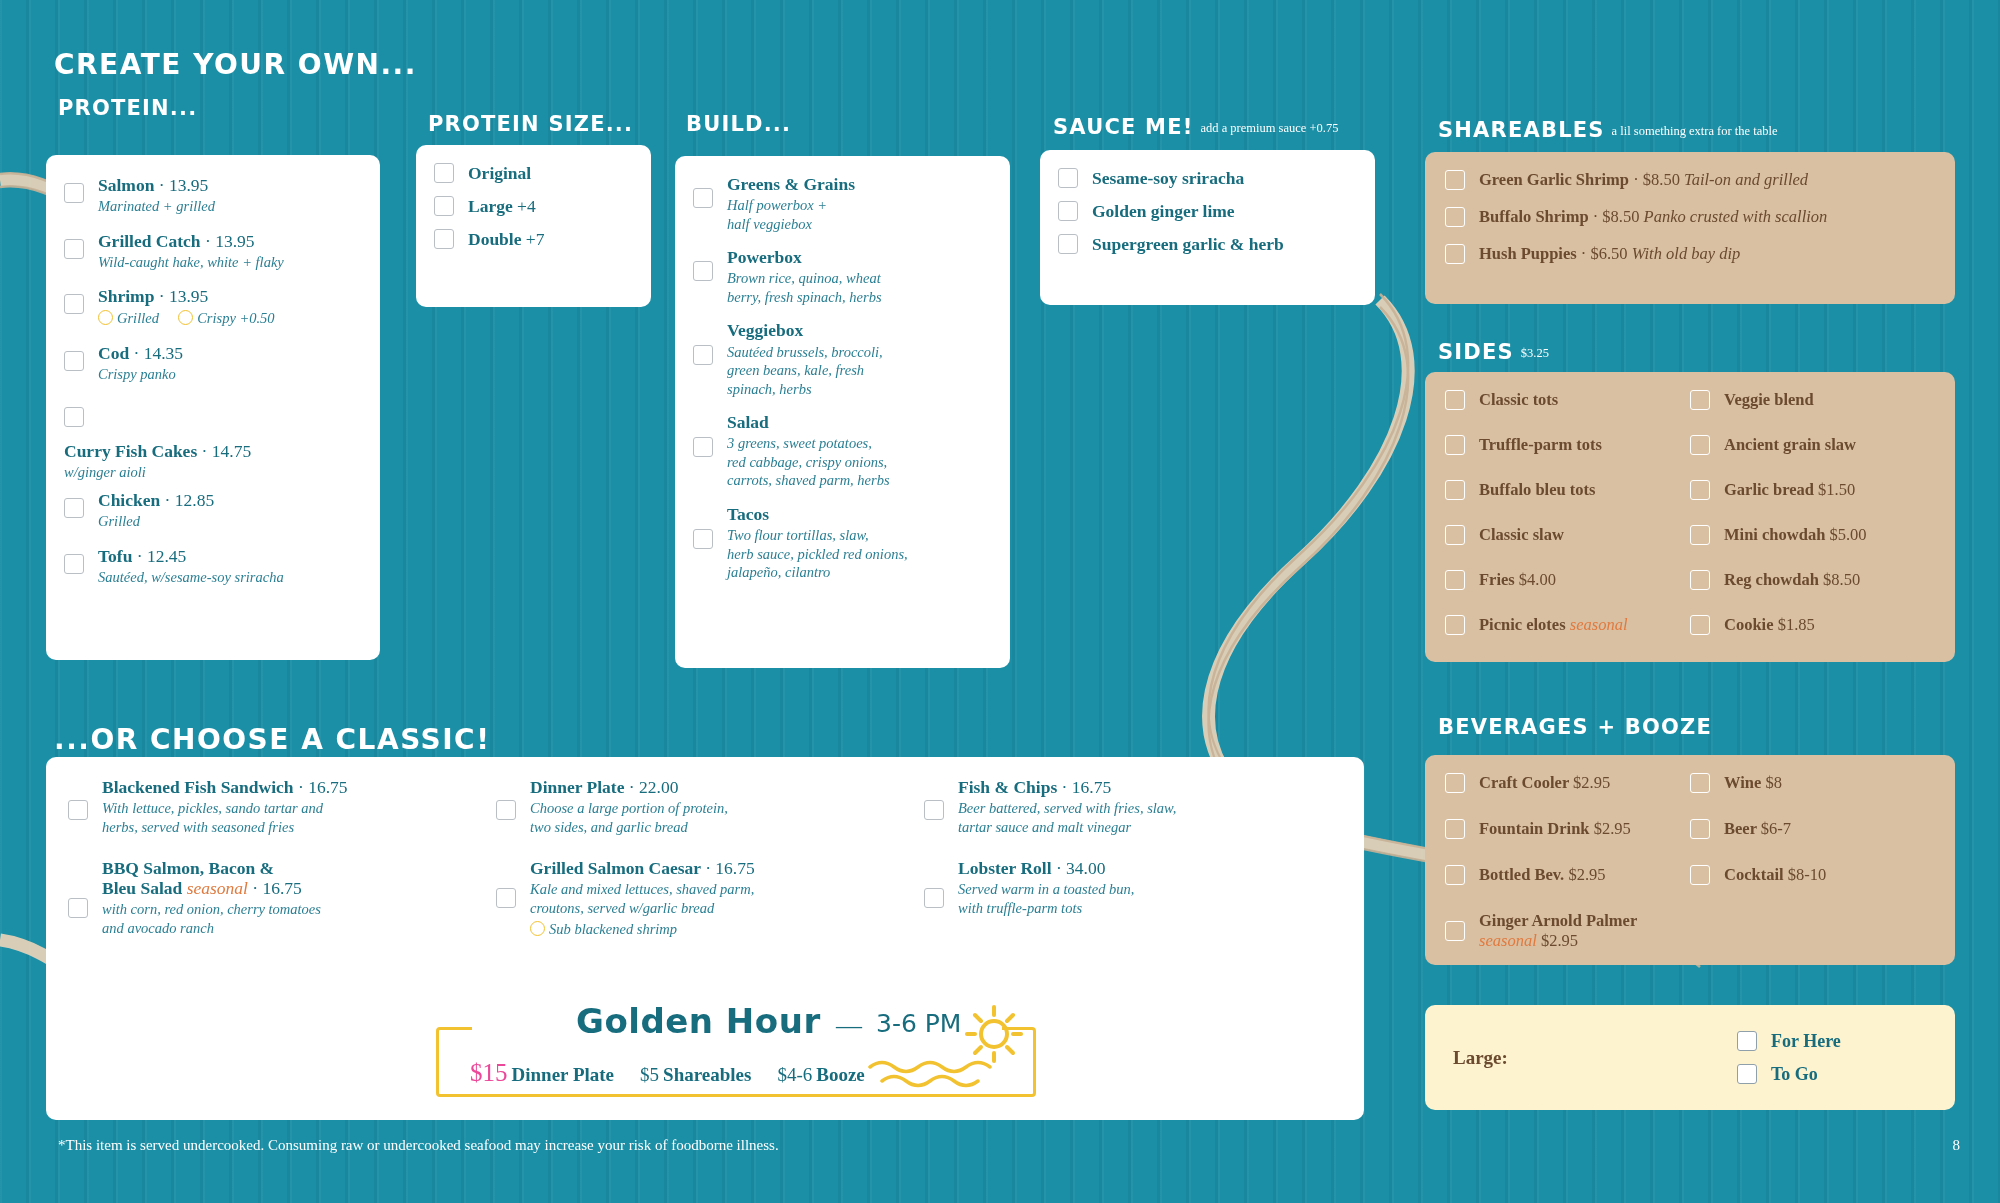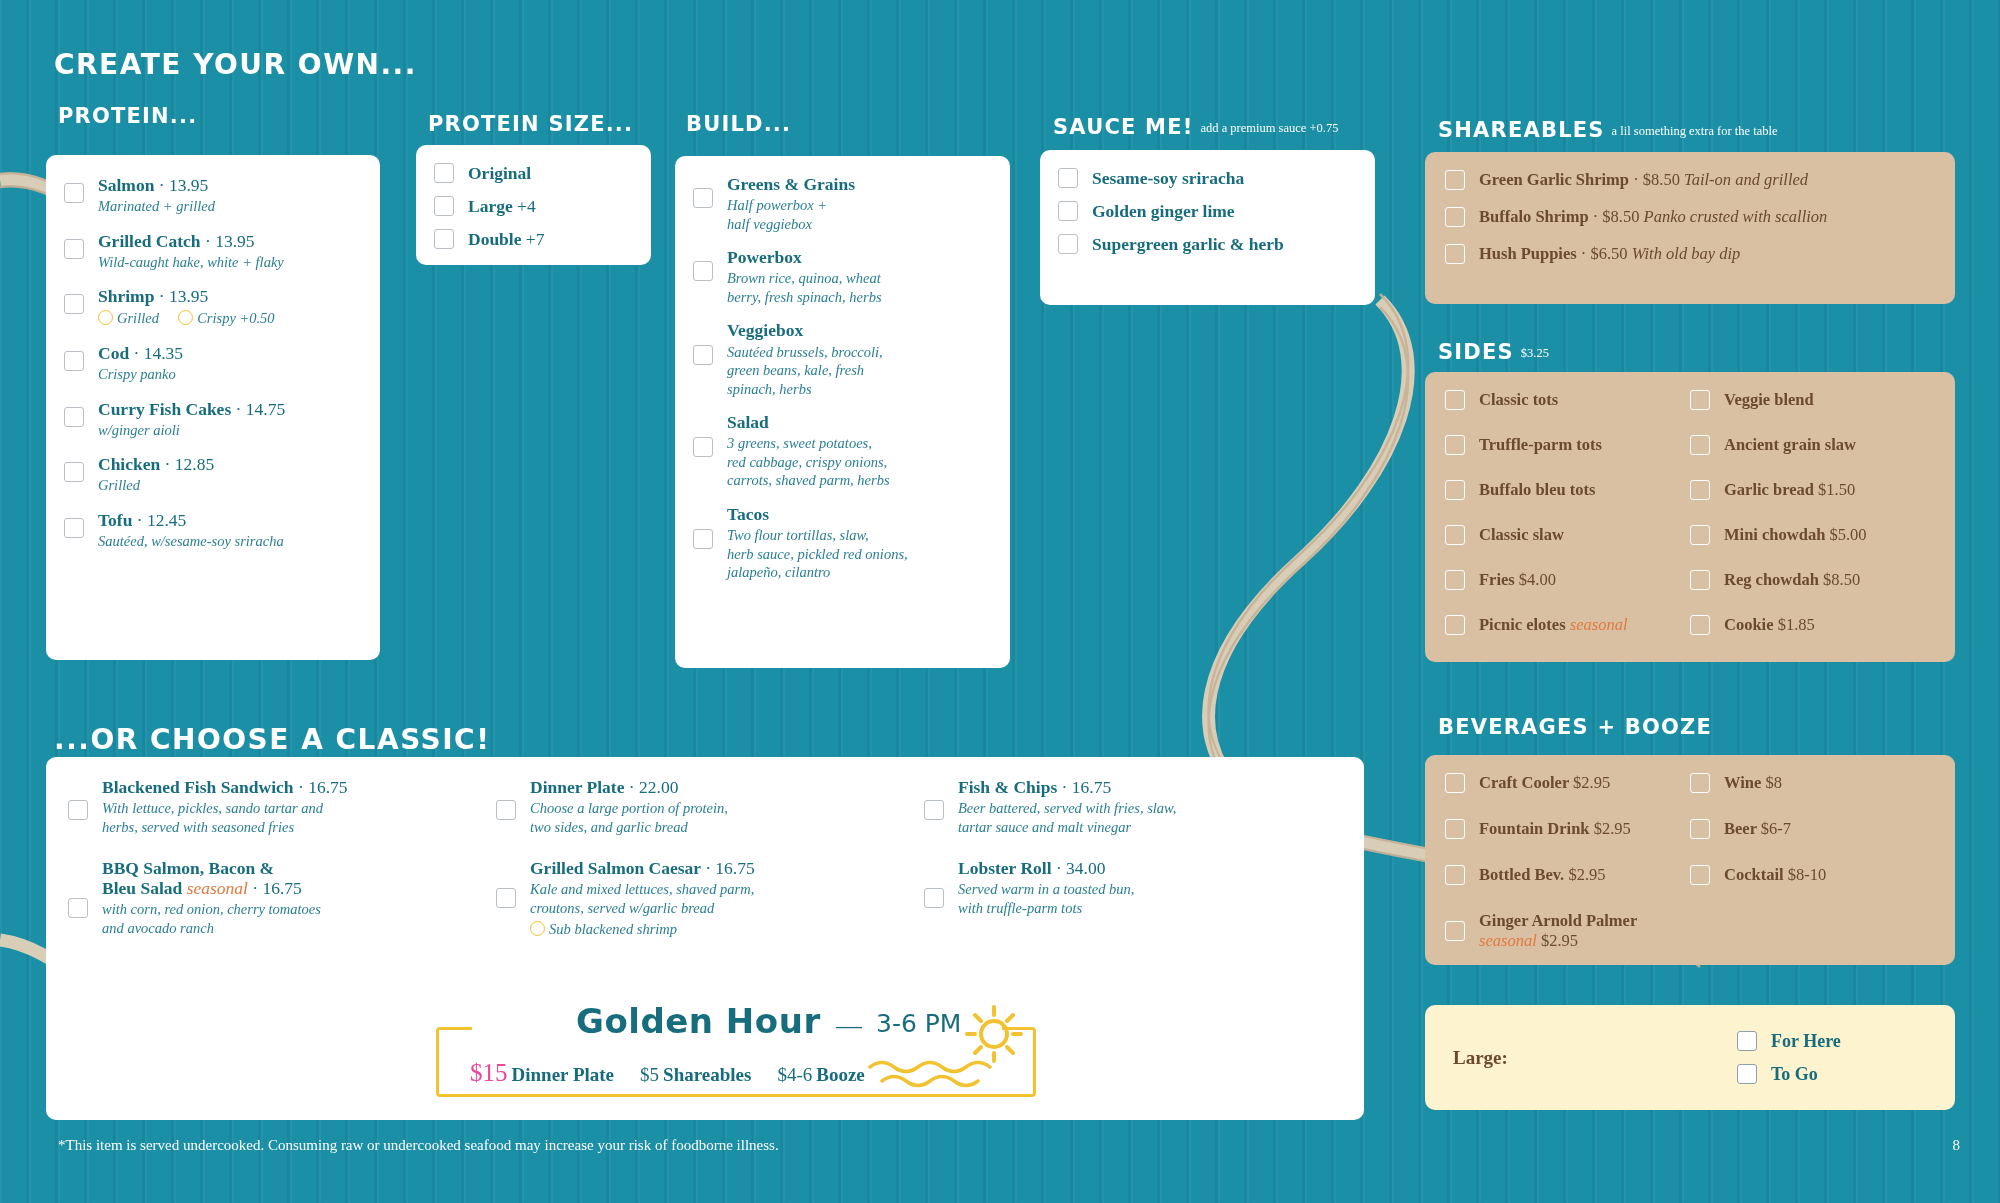--- a/index.html
+++ b/index.html
@@ -75,21 +75,21 @@
   <g stroke="#c8b296" stroke-width="2.5" fill="none" opacity="0.9">
     <path d="M0,174 C40,169 70,194 100,209"></path>
     <path d="M0,187 C40,182 70,207 100,222"></path>
     <path d="M1380,294 C1440,354 1400,464 1300,554 C1200,644 1180,734 1250,794 C1330,859 1560,834 1700,954"></path>
     <path d="M1380,307 C1440,367 1400,477 1300,567 C1200,657 1180,747 1250,807 C1330,872 1560,847 1700,967"></path>
   </g>
 </svg>
 
 <h2 class="section big-head" style="position:absolute;left:54px;top:48px;">Create your own...</h2>
 
-<h3 class="col-head" style="position:absolute;left:58px;top:104px;">Protein...</h3>
+<h3 class="col-head" style="position:absolute;left:58px;top:96px;">Protein...</h3>
 <div class="card" style="position:absolute;left:46px;top:155px;width:334px;height:505px;padding:20px 18px;">
   <div class="row" style="margin-bottom:15px;">
     <div class="cb" style="margin-top:8px;"></div>
     <div>
       <div class="item-name"><span>Salmon</span> <span class="price">· 13.95</span></div>
       <div class="item-desc">Marinated + grilled</div>
     </div>
   </div>
   <div class="row" style="margin-bottom:15px;">
     <div class="cb" style="margin-top:8px;"></div>
@@ -109,21 +109,21 @@
       </div>
     </div>
   </div>
   <div class="row" style="margin-bottom:15px;">
     <div class="cb" style="margin-top:8px;"></div>
     <div>
       <div class="item-name"><span>Cod</span> <span class="price">· 14.35</span></div>
       <div class="item-desc">Crispy panko</div>
     </div>
   </div>
-  <div class="row" style="margin-bottom:15px;">
+  <div class="row" style="margin-bottom:9px;flex-direction:column;">
     <div class="cb" style="margin-top:8px;"></div>
     <div>
       <div class="item-name"><span>Curry Fish Cakes</span> <span class="price">· 14.75</span></div>
       <div class="item-desc">w/ginger aioli</div>
     </div>
   </div>
   <div class="row" style="margin-bottom:15px;">
     <div class="cb" style="margin-top:8px;"></div>
     <div>
       <div class="item-name"><span>Chicken</span> <span class="price">· 12.85</span></div>
@@ -133,21 +133,21 @@
   <div class="row">
     <div class="cb" style="margin-top:8px;"></div>
     <div>
       <div class="item-name"><span>Tofu</span> <span class="price">· 12.45</span></div>
       <div class="item-desc">Sautéed, w/sesame-soy sriracha</div>
     </div>
   </div>
 </div>
 
 <h3 class="col-head" style="position:absolute;left:428px;top:112px;">Protein size...</h3>
-<div class="card" style="position:absolute;left:416px;top:145px;width:235px;height:120px;padding:18px;">
+<div class="card" style="position:absolute;left:416px;top:145px;width:235px;height:162px;padding:18px;">
   <div class="checkline">
     <div class="cb"></div>
     <div class="item-name"><span>Original</span> <span class="price"></span></div>
   </div>
   <div class="checkline">
     <div class="cb"></div>
     <div class="item-name"><span>Large</span> <span class="price">+4</span></div>
   </div>
   <div class="checkline" style="margin-bottom:0;">
     <div class="cb"></div>

